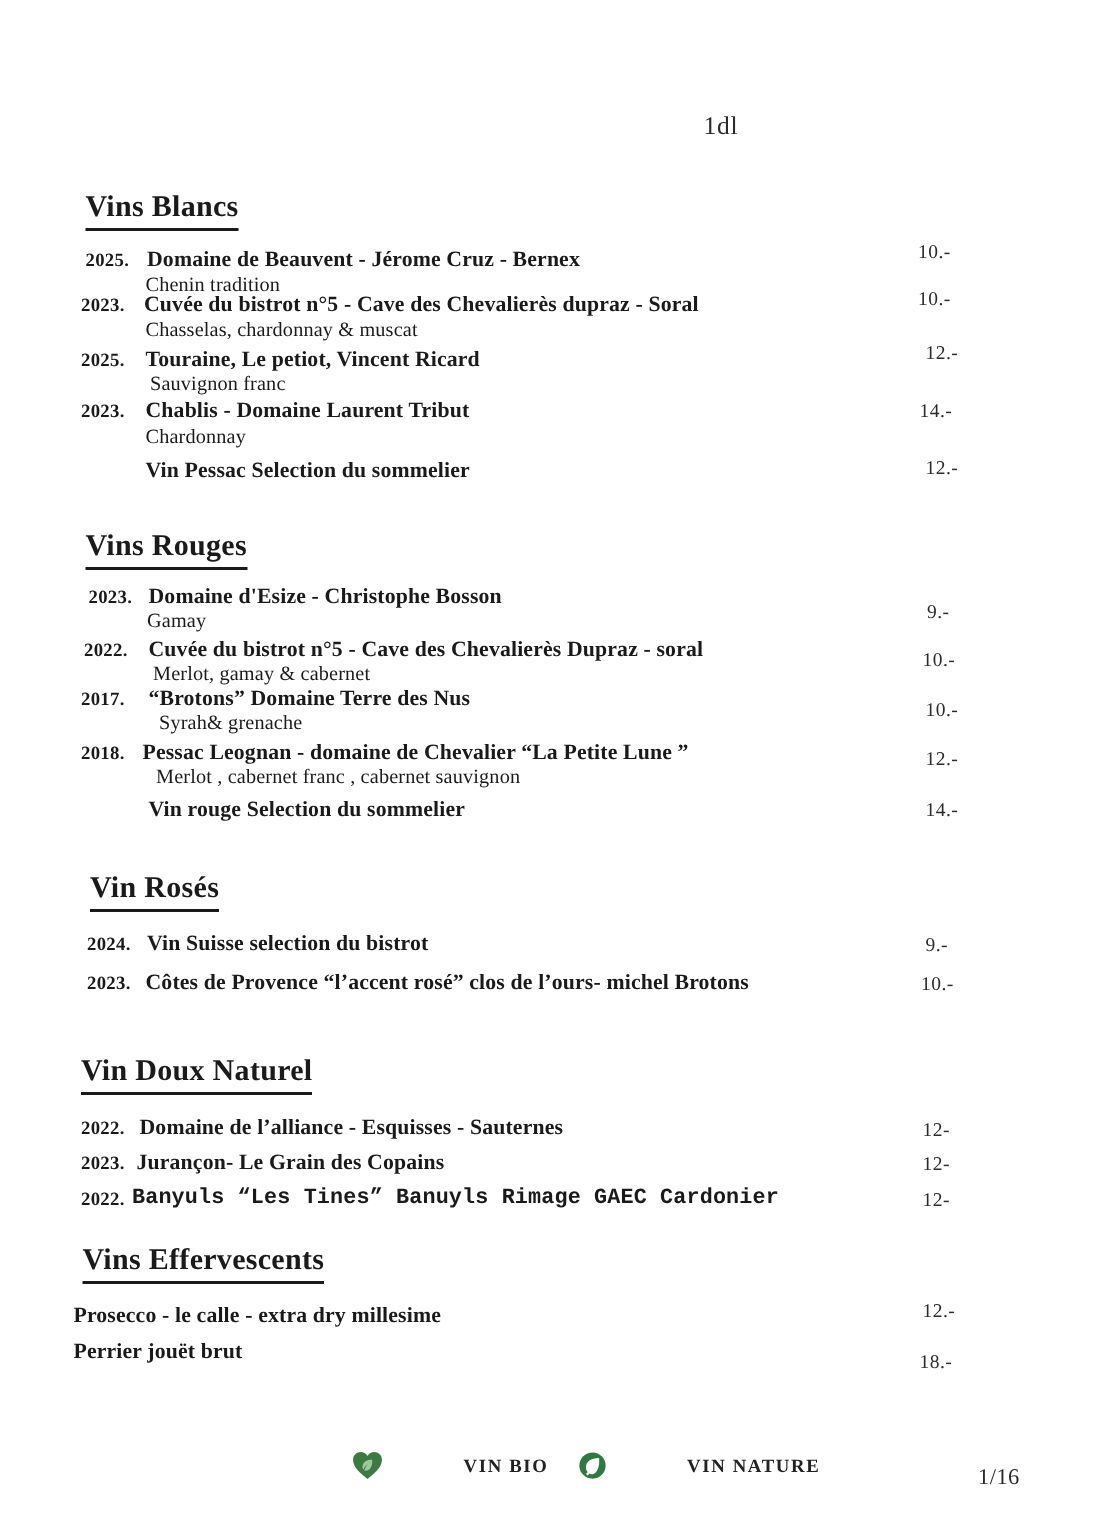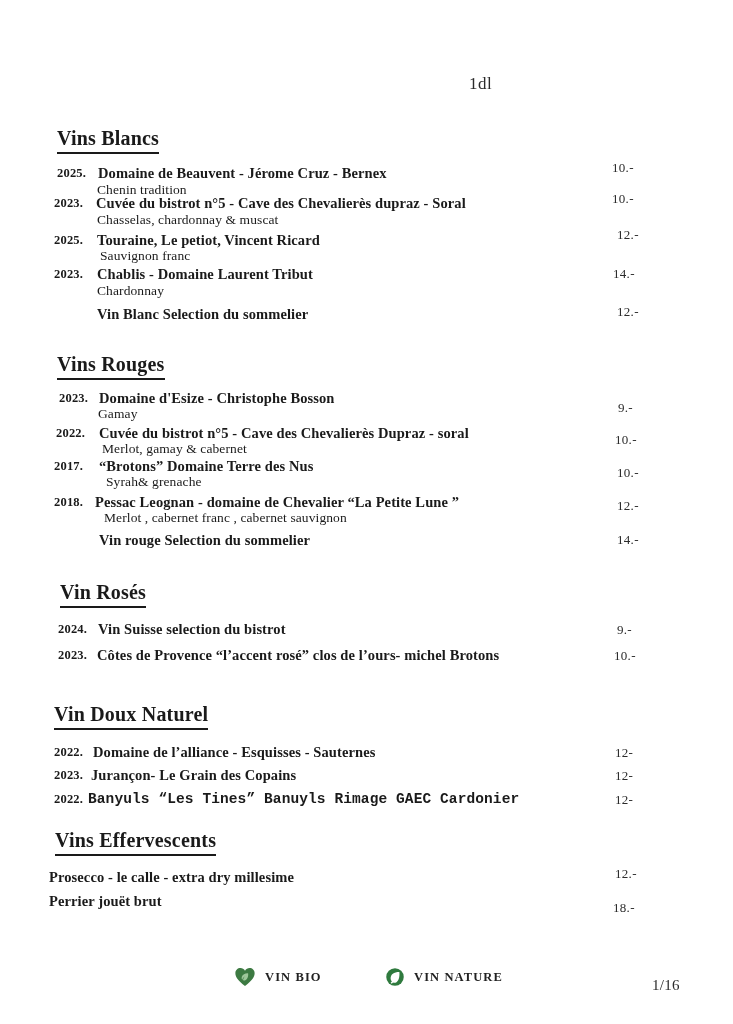--- a/index.html
+++ b/index.html
@@ -112,20 +112,21 @@
     display: flex;
     align-items: center;
     gap: 9px;
   }
   .badge-label {
     font-size: 12.5px;
     font-weight: 600;
     letter-spacing: 1.1px;
     color: #222;
     font-family: "Liberation Serif", serif;
+    margin-left: 44px;
   }
   .bio-icon { width: 22px; height: 22px; display:block; }
   .nature-icon { width: 20px; height: 20px; display:block; }
 
   .page-number {
     position: absolute;
     left: 652px;
     top: 977px;
     font-size: 15px;
     color: #2b2b2b;
@@ -162,21 +163,21 @@
           <div class="grapes" style="position: absolute; top: 248px; left: 100px;">Sauvignon franc</div>
           <div class="price" style="top: 227px; left: 617px;">12.-</div>
         </div>
         <div class="wine" style="position: absolute; top: 0px; left: 0px;">
           <span class="year" style="position: absolute; top: 267px; left: 54px;">2023.</span>
           <span class="name" style="position: absolute; top: 266px; left: 97px;">Chablis - Domaine Laurent Tribut</span>
           <div class="grapes" style="position: absolute; top: 283px; left: 97px;">Chardonnay</div>
           <div class="price" style="top: 266px; left: 613px;">14.-</div>
         </div>
         <div class="wine" style="position: absolute; top: 0px; left: 0px;">
-          <span class="name" style="position: absolute; top: 306px; left: 97px;">Vin Blanc Selection du sommelier</span>
+          <span class="name" style="position: absolute; top: 306px; left: 97px;">Vin Pessac Selection du sommelier</span>
           <div class="price" style="top: 304px; left: 617px;">12.-</div>
         </div>
       </div>
       <div class="section" style="top: 0px; left: 0px;">
         <div class="section-title" style="position: absolute; top: 352px; left: 57px;">Vins  Rouges</div>
         <div class="wine" style="position: absolute; top: 0px; left: 0px;">
           <span class="year" style="position: absolute; top: 391px; left: 59px;">2023.</span>
           <span class="name" style="position: absolute; top: 390px; left: 99px; font-family: Liberation Serif, serif;">Domaine d'Esize - Christophe Bosson</span>
           <div class="grapes" style="position: absolute; top: 406px; left: 98px;">Gamay</div>
           <div class="price" style="top: 400px; left: 618px;">9.-</div>

